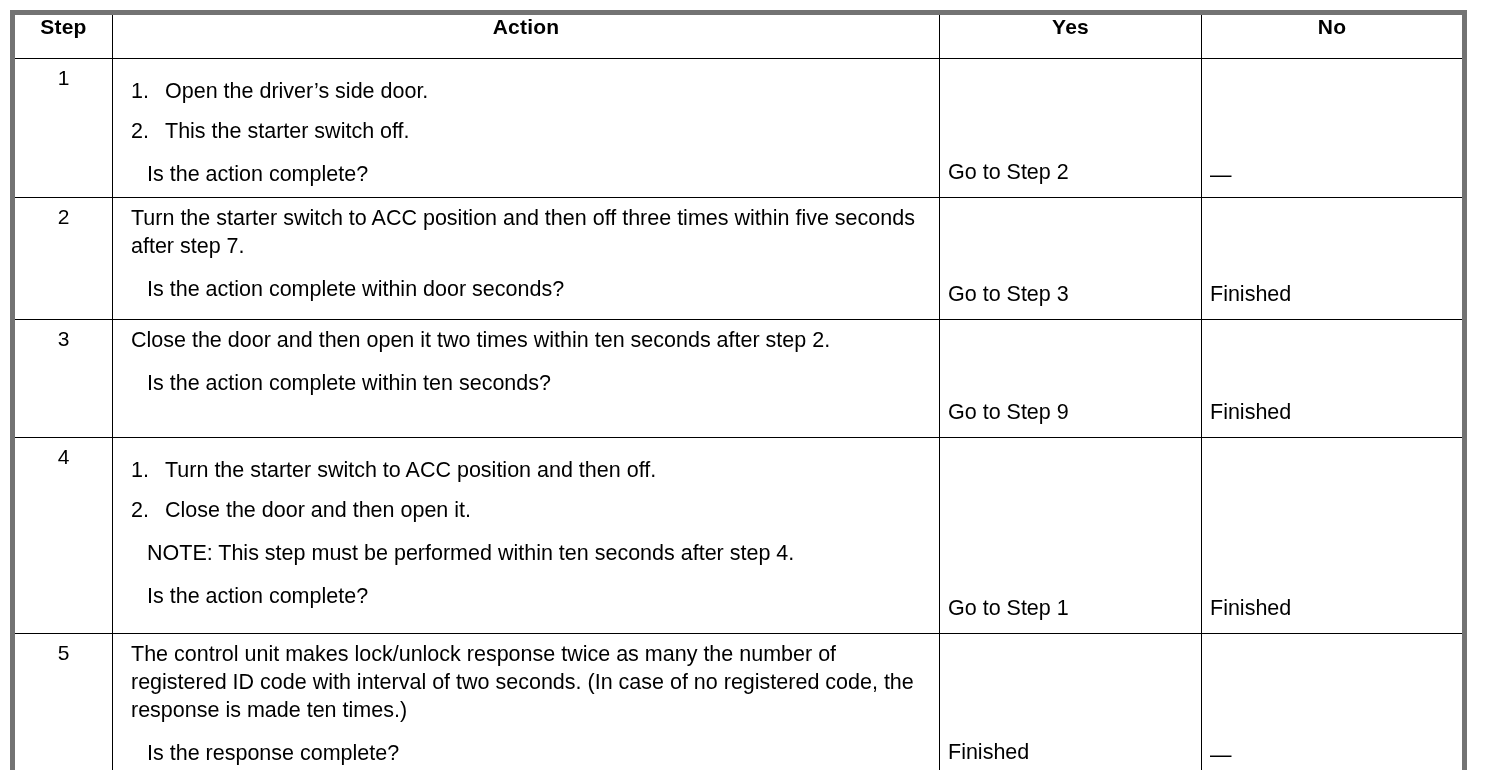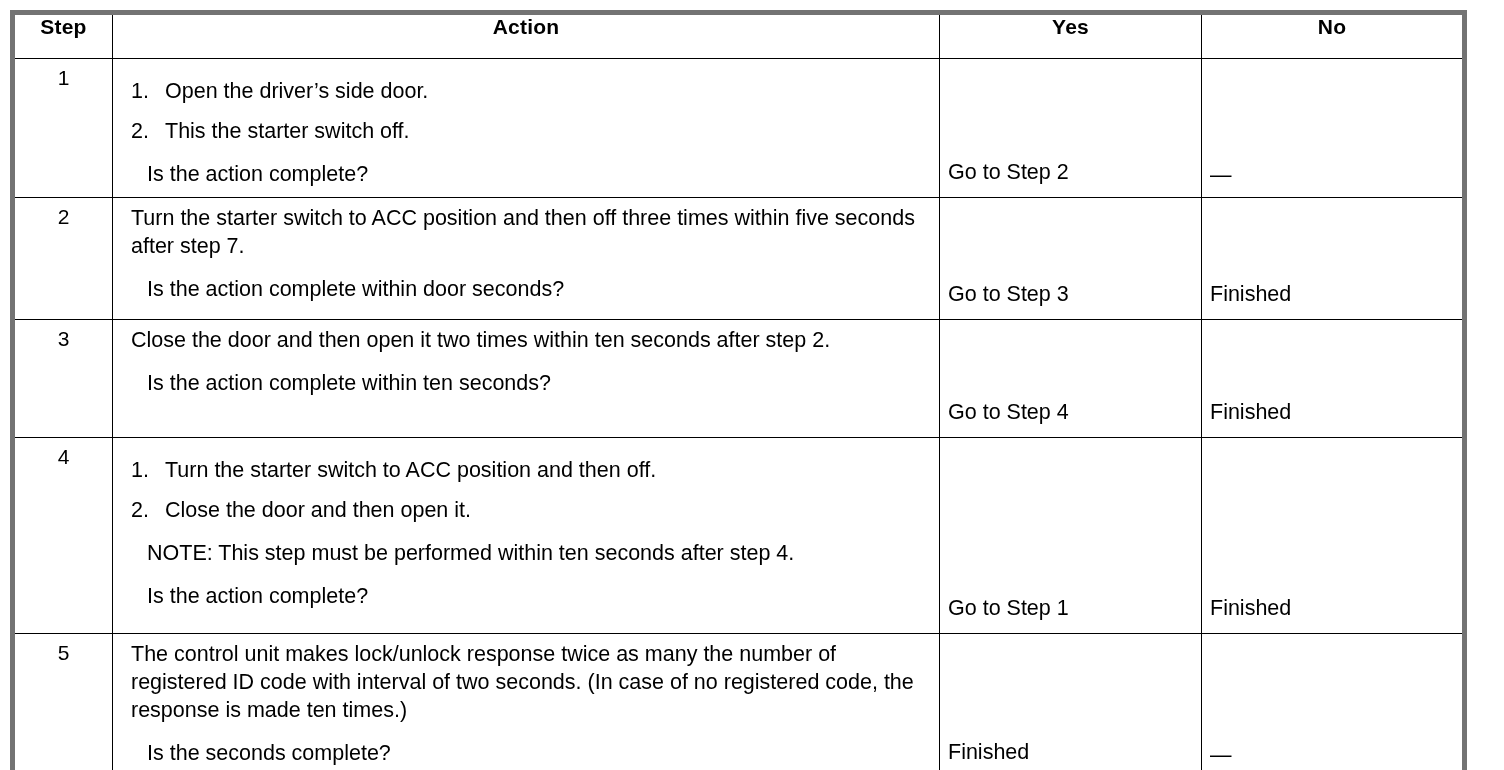--- a/index.html
+++ b/index.html
@@ -197,21 +197,21 @@
         </td>
       </tr>
 
       <tr style="height:118px;">
         <td class="step-cell">3</td>
         <td class="action-cell">
           <p class="para">Close the door and then open it two times within ten seconds after step 2.</p>
           <p class="para">Is the action complete within ten seconds?</p>
         </td>
         <td class="yes-cell">
-          <span class="answer">Go to Step 4</span>
+          <span class="answer">Go to Step 9</span>
         </td>
         <td class="no-cell">
           <span class="answer">Finished</span>
         </td>
       </tr>
 
       <tr style="height:196px;">
         <td class="step-cell">4</td>
         <td class="action-cell">
           <ul class="num-list">
@@ -232,21 +232,21 @@
         </td>
         <td class="no-cell">
           <span class="answer">Finished</span>
         </td>
       </tr>
 
       <tr style="height:146px;">
         <td class="step-cell">5</td>
         <td class="action-cell">
           <p class="para">The control unit makes lock/unlock response twice as many the number of registered ID code with interval of two seconds. (In case of no registered code, the response is made ten times.)</p>
-          <p class="para">Is the seconds complete?</p>
+          <p class="para">Is the response complete?</p>
         </td>
         <td class="yes-cell">
           <span class="answer">Finished</span>
         </td>
         <td class="no-cell">
           <span class="answer dash">—</span>
         </td>
       </tr>
 
     </tbody>

